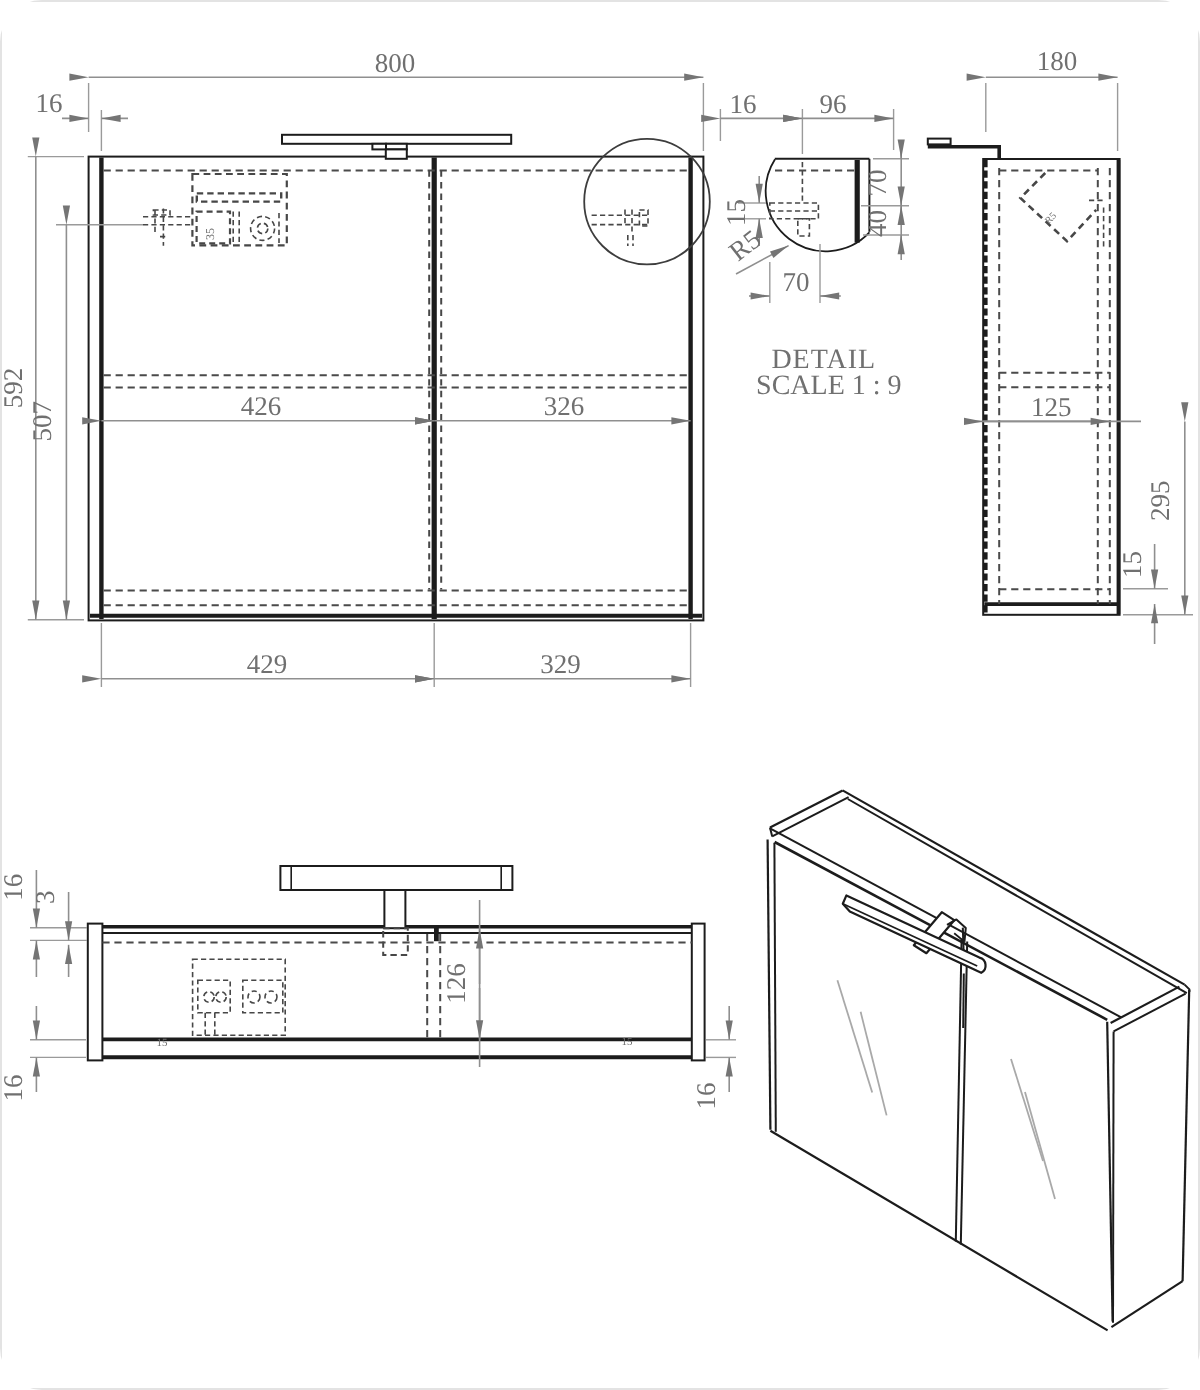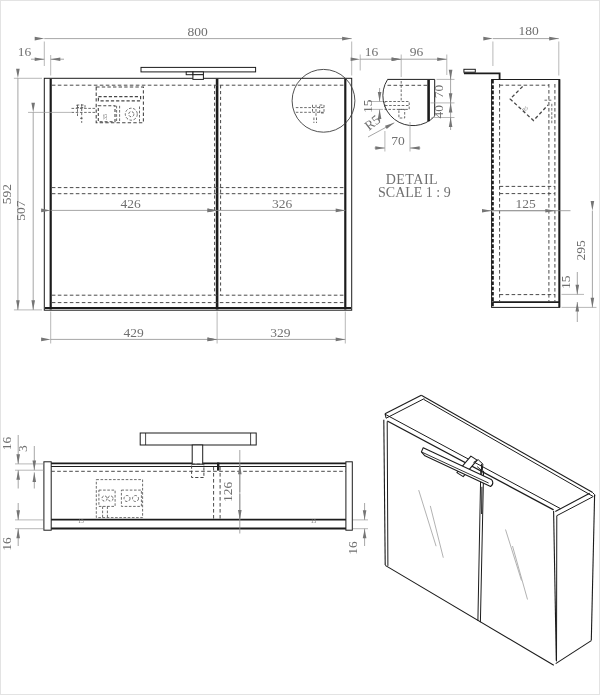--- a/index.html
+++ b/index.html
@@ -1,16 +1,16 @@
 <!DOCTYPE html>
 <html><head>
 <meta charset="utf-8">
 <style>
   html,body{margin:0;padding:0;background:#fff;}
-  .page{width:600px;height:695px;position:relative;overflow:hidden;background:#fff;}
+  .page{width:600px;height:695px;position:relative;overflow:hidden;background:#fff;border-radius:21px;}
   text{font-family:"Liberation Serif",serif;fill:#707070;}
   .dim{stroke:#8f8f8f;stroke-width:0.8;fill:none;}
   .ext{stroke:#9a9a9a;stroke-width:0.7;fill:none;}
   .obj{stroke:#1c1c1c;stroke-width:1;fill:none;}
   .thk{stroke:#1c1c1c;stroke-width:2.2;fill:none;}
   .dsh{stroke:#4a4a4a;stroke-width:1;fill:none;stroke-dasharray:3.6 2.4;}
   .dsh2{stroke:#474747;stroke-width:0.8;fill:none;stroke-dasharray:2.6 1.6;}
   .wfill{fill:#ffffff;stroke:#1c1c1c;stroke-width:1;}
   .refl{stroke:#a9a9a9;stroke-width:0.9;fill:none;}
   .t{font-size:13.5px;}

